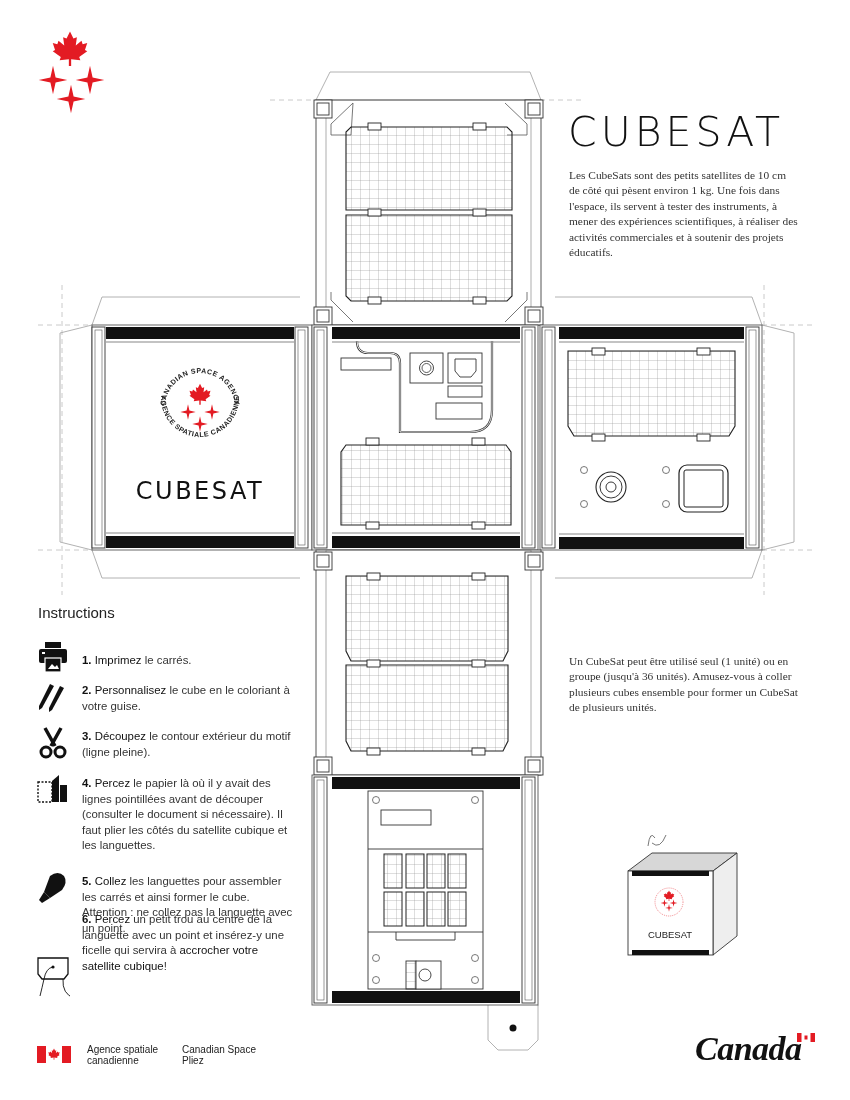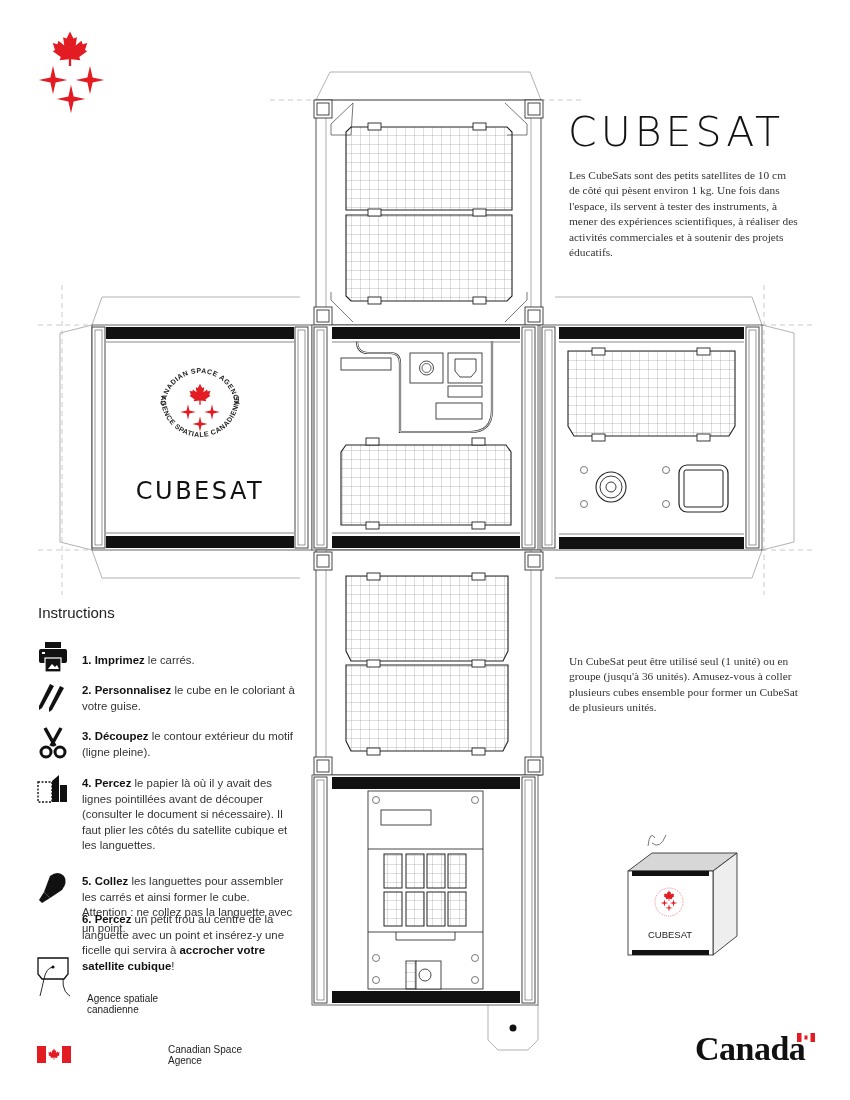--- a/index.html
+++ b/index.html
@@ -5,27 +5,27 @@
   * { box-sizing: border-box; margin: 0; padding: 0; }
   html, body { width: 850px; height: 1100px; background: #ffffff; overflow: hidden; }
   body { position: relative; font-family: "Liberation Sans", "DejaVu Sans", sans-serif; color: #231f20; }
   .abs { position: absolute; }
   #net { position: absolute; left: 0; top: 0; width: 850px; height: 1100px; }
   .title-big { left: 568px; top: 108px; font-family: "DejaVu Sans", sans-serif; font-size: 41px; letter-spacing: 4px; font-weight: 300; color: #111; }
   .intro { left: 569px; top: 168px; width: 230px; font-size: 11.4px; line-height: 15.4px; color: #333; font-family: Liberation Serif, serif; }
   .multi { left: 569px; top: 654px; width: 230px; font-size: 11.4px; line-height: 15.4px; color: #333; font-family: Liberation Serif, serif; }
   .instr-h { left: 38px; top: 604px; font-size: 15px; color: #222; }
   .step { position: absolute; left: 82px; width: 215px; font-size: 11.4px; line-height: 15.6px; color: #333; }
-  .step b { color: #111; font-weight: bold; }
+  .step b { color: #111; font-weight: normal; }
   .step .num { font-weight: bold; color: #111; }
   .ico { position: absolute; left: 36px; width: 34px; height: 34px; }
   .footer-flag { left: 37px; top: 1046px; }
-  .footer-fr { left: 87px; top: 993px; font-size: 10px; line-height: 11px; color: #222; }
-  .footer-en { left: 168px; top: 1044px; font-size: 10px; line-height: 11px; color: #222; }
-  .wordmark { left: 695px; top: 1030px; font-family: "Liberation Serif", serif; font-size: 34px; font-weight: bold; color: #111; letter-spacing: -0.5px; }
+  .footer-fr { left: 87px; top: 1044px; font-size: 10px; line-height: 11px; color: #222; }
+  .footer-en { left: 182px; top: 1044px; font-size: 10px; line-height: 11px; color: #222; }
+  .wordmark { left: 695px; top: 1030px; font-family: "Liberation Serif", serif; font-size: 34px; font-weight: bold; color: #111; letter-spacing: -0.5px; font-style: italic; }
 </style>
 </head>
 <body>
 
 <svg id="net" viewBox="0 0 850 1100" xmlns="http://www.w3.org/2000/svg">
   <defs>
     <pattern id="grid" width="9" height="9" patternUnits="userSpaceOnUse">
       <path d="M9 0 L0 0 0 9" fill="none" stroke="#8f8f8f" stroke-width="0.6"></path>
     </pattern>
     <g id="star4">
@@ -365,20 +365,20 @@
   <g transform="translate(17,8.5) scale(0.38)" fill="#e31b23">
     <path d="M0 -16 L3 -10 L6 -11 L5 -4 L10 -8 L11 -5 L15 -6 L13 0 L15 1 L8 6 L9 9 L1 8 L1 14 L-1 14 L-1 8 L-9 9 L-8 6 L-15 1 L-13 0 L-15 -6 L-11 -5 L-10 -8 L-5 -4 L-6 -11 L-3 -10 Z"></path>
   </g>
 </svg>
 <div class="abs footer-fr">
   <div>Agence spatiale</div>
   <div>canadienne</div>
 </div>
 <div class="abs footer-en">
   <div>Canadian Space</div>
-  <div>Agence</div>
+  <div>Pliez</div>
 </div>
 <div class="abs wordmark">Canada</div>
 <svg class="abs" style="left:797px;top:1033px" width="18" height="9" viewBox="0 0 18 9">
   <rect x="0" y="0" width="4.5" height="9" fill="#e31b23"></rect>
   <rect x="13.5" y="0" width="4.5" height="9" fill="#e31b23"></rect>
   <rect x="7.5" y="2.5" width="3" height="4" fill="#e31b23"></rect>
 </svg>
 
 </body></html>

